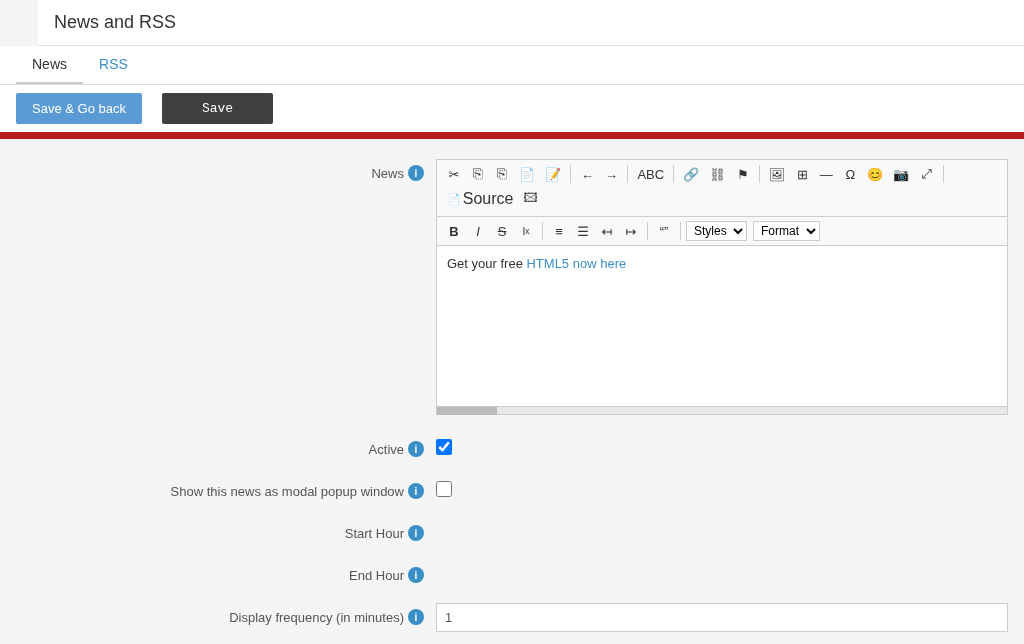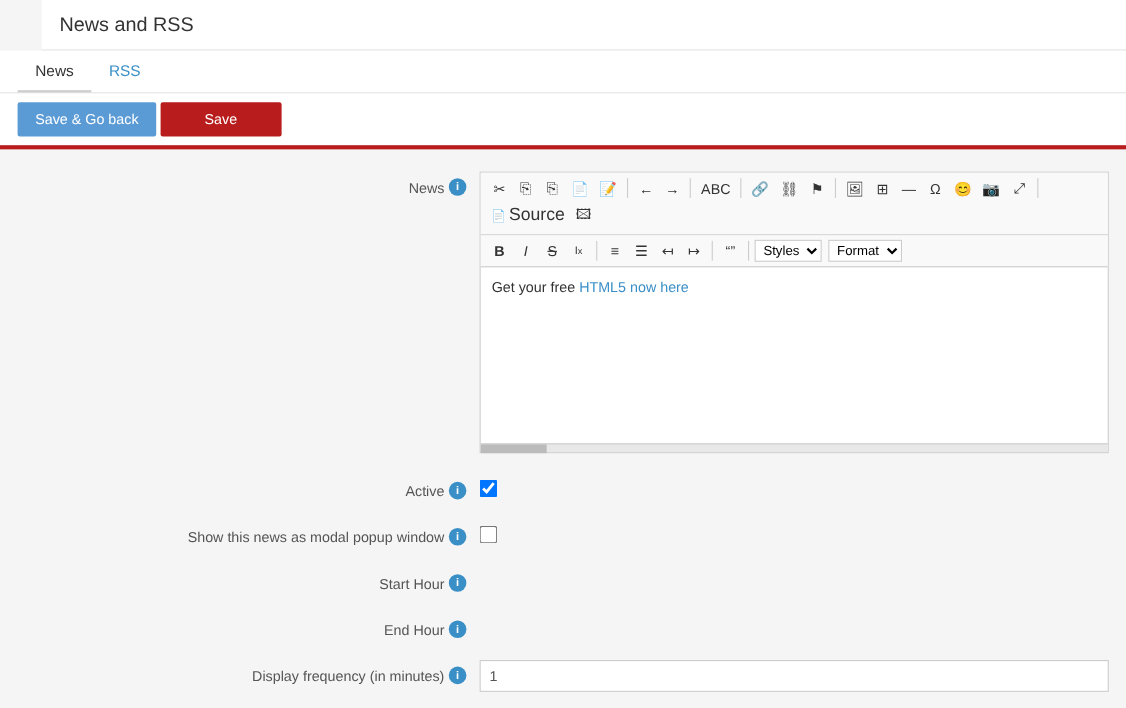--- a/index.html
+++ b/index.html
@@ -37,42 +37,43 @@
     }
 
     .tab.rss {
       color: #3a8fc7;
     }
 
     .action-bar {
       background: #fff;
       padding: 8px 16px;
       display: flex;
-      gap: 4px;
-      border-bottom: 4px solid #b91c1c;
+      gap: 20px;
+      border-bottom: 7px solid #b91c1c;
     }
 
     .btn-save-go-back {
       background: #5b9bd5;
       color: #fff;
       border: none;
       padding: 8px 16px;
       font-size: 13px;
       cursor: pointer;
       border-radius: 2px;
     }
 
     .btn-save {
-      background: #b91c1c;
+      background: #404040;
       color: #fff;
       border: none;
       padding: 8px 40px;
       font-size: 13px;
       cursor: pointer;
       border-radius: 2px;
+      font-family: Liberation Mono, monospace;
     }
 
     .content-area {
       padding: 20px 16px;
       background: #f5f5f5;
     }
 
     .form-row {
       display: flex;
       align-items: flex-start;

